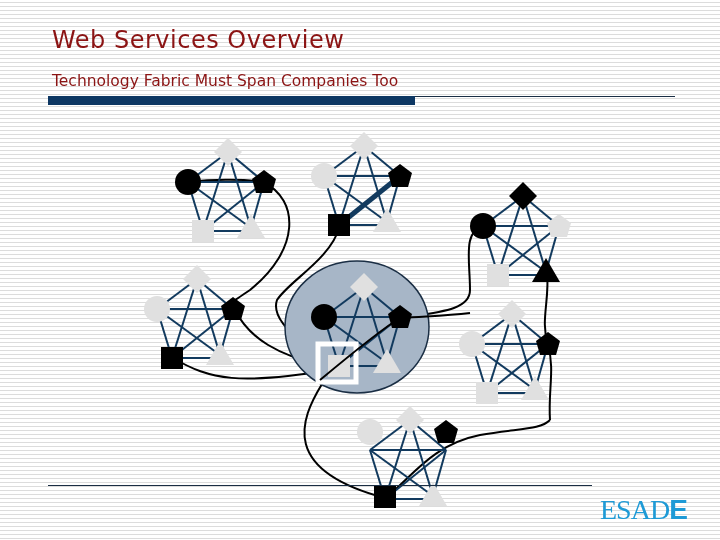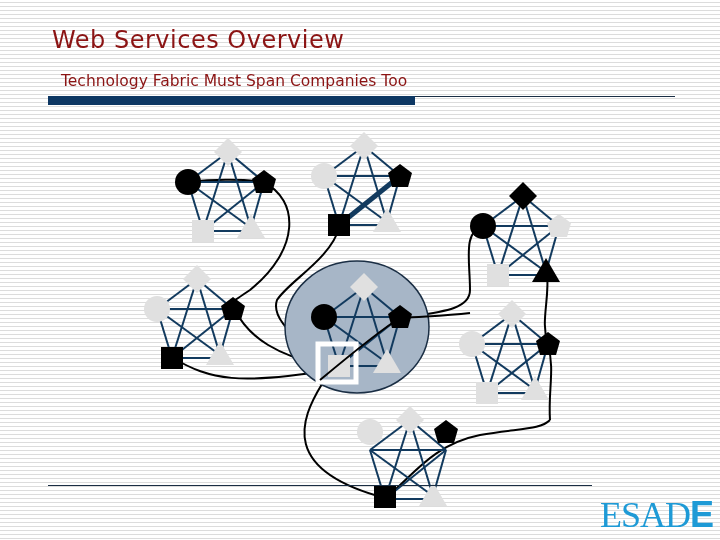--- a/index.html
+++ b/index.html
@@ -9,28 +9,28 @@
     background-image: repeating-linear-gradient(to bottom, #ffffff 0px, #ffffff 2px, #dcdcdc 2px, #dcdcdc 3px, #ffffff 3px, #ffffff 4px);
     font-family: "DejaVu Sans", sans-serif;
   }
   .title {
     position: absolute; left: 52px; top: 26px;
     font-size: 24px; color: #8b1414; letter-spacing: 0.5px;
     background: rgba(255,255,255,0.0);
   }
   .subtitle {
     position: absolute; left: 52px; top: 72px;
-    font-size: 15.5px; color: #8b1414; margin-left: 9px;
+    font-size: 15.5px; color: #8b1414;
   }
   .bar-thick { position: absolute; left: 48px; top: 96px; width: 367px; height: 9px; background: #0d3763; }
   .bar-thin { position: absolute; left: 415px; top: 96px; width: 260px; height: 1px; background: #1a2e44; }
   .bottom-line { position: absolute; left: 48px; top: 485px; width: 544px; height: 1px; background: #1a2e44; }
   .logo {
     position: absolute; left: 600px; top: 494px;
-    font-family: "Liberation Serif", serif; font-size: 36px; color: #1e9ad6;
+    font-family: "Liberation Serif", serif; font-size: 28px; color: #1e9ad6;
     letter-spacing: -1px;
   }
   .logo .last { font-family: "Liberation Sans", sans-serif; font-weight: bold; }
   svg.diagram { position: absolute; left: 0; top: 0; }
 </style>
 </head>
 <body>
 
 <div class="title">Web Services Overview</div>
 <div class="subtitle">Technology Fabric Must Span Companies Too</div>

